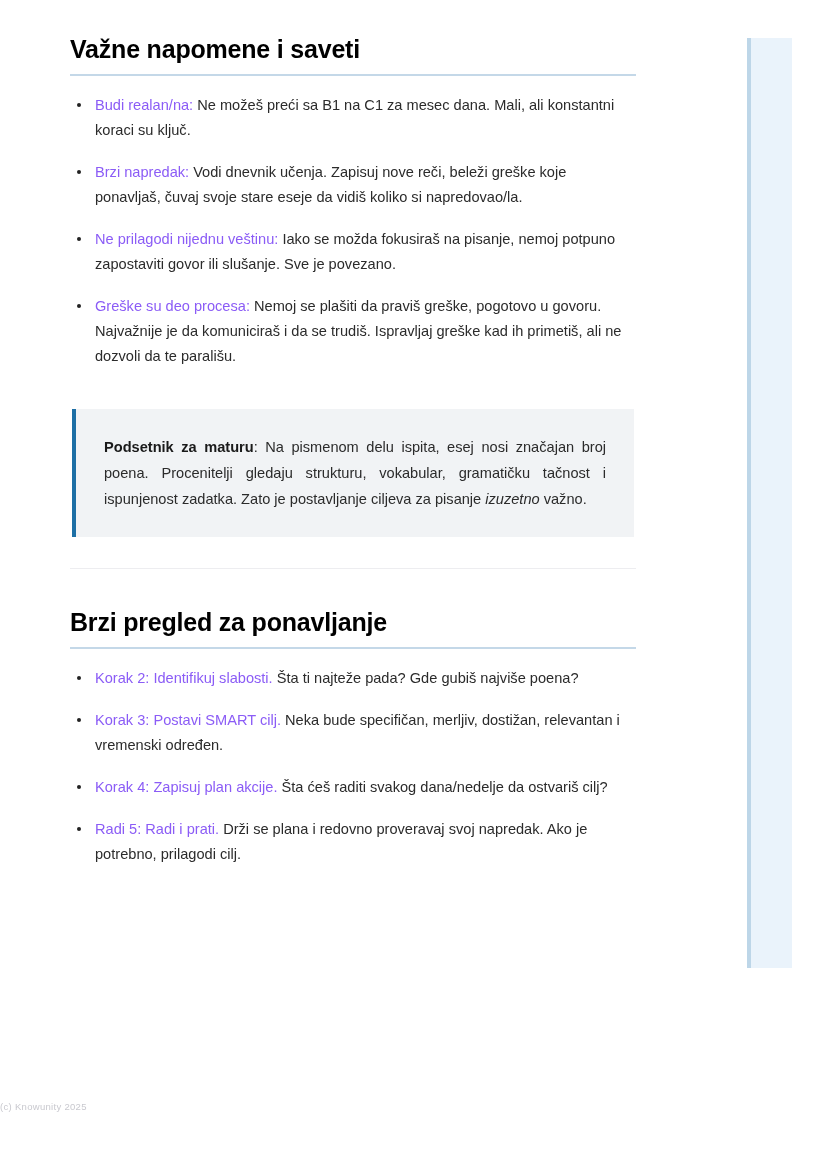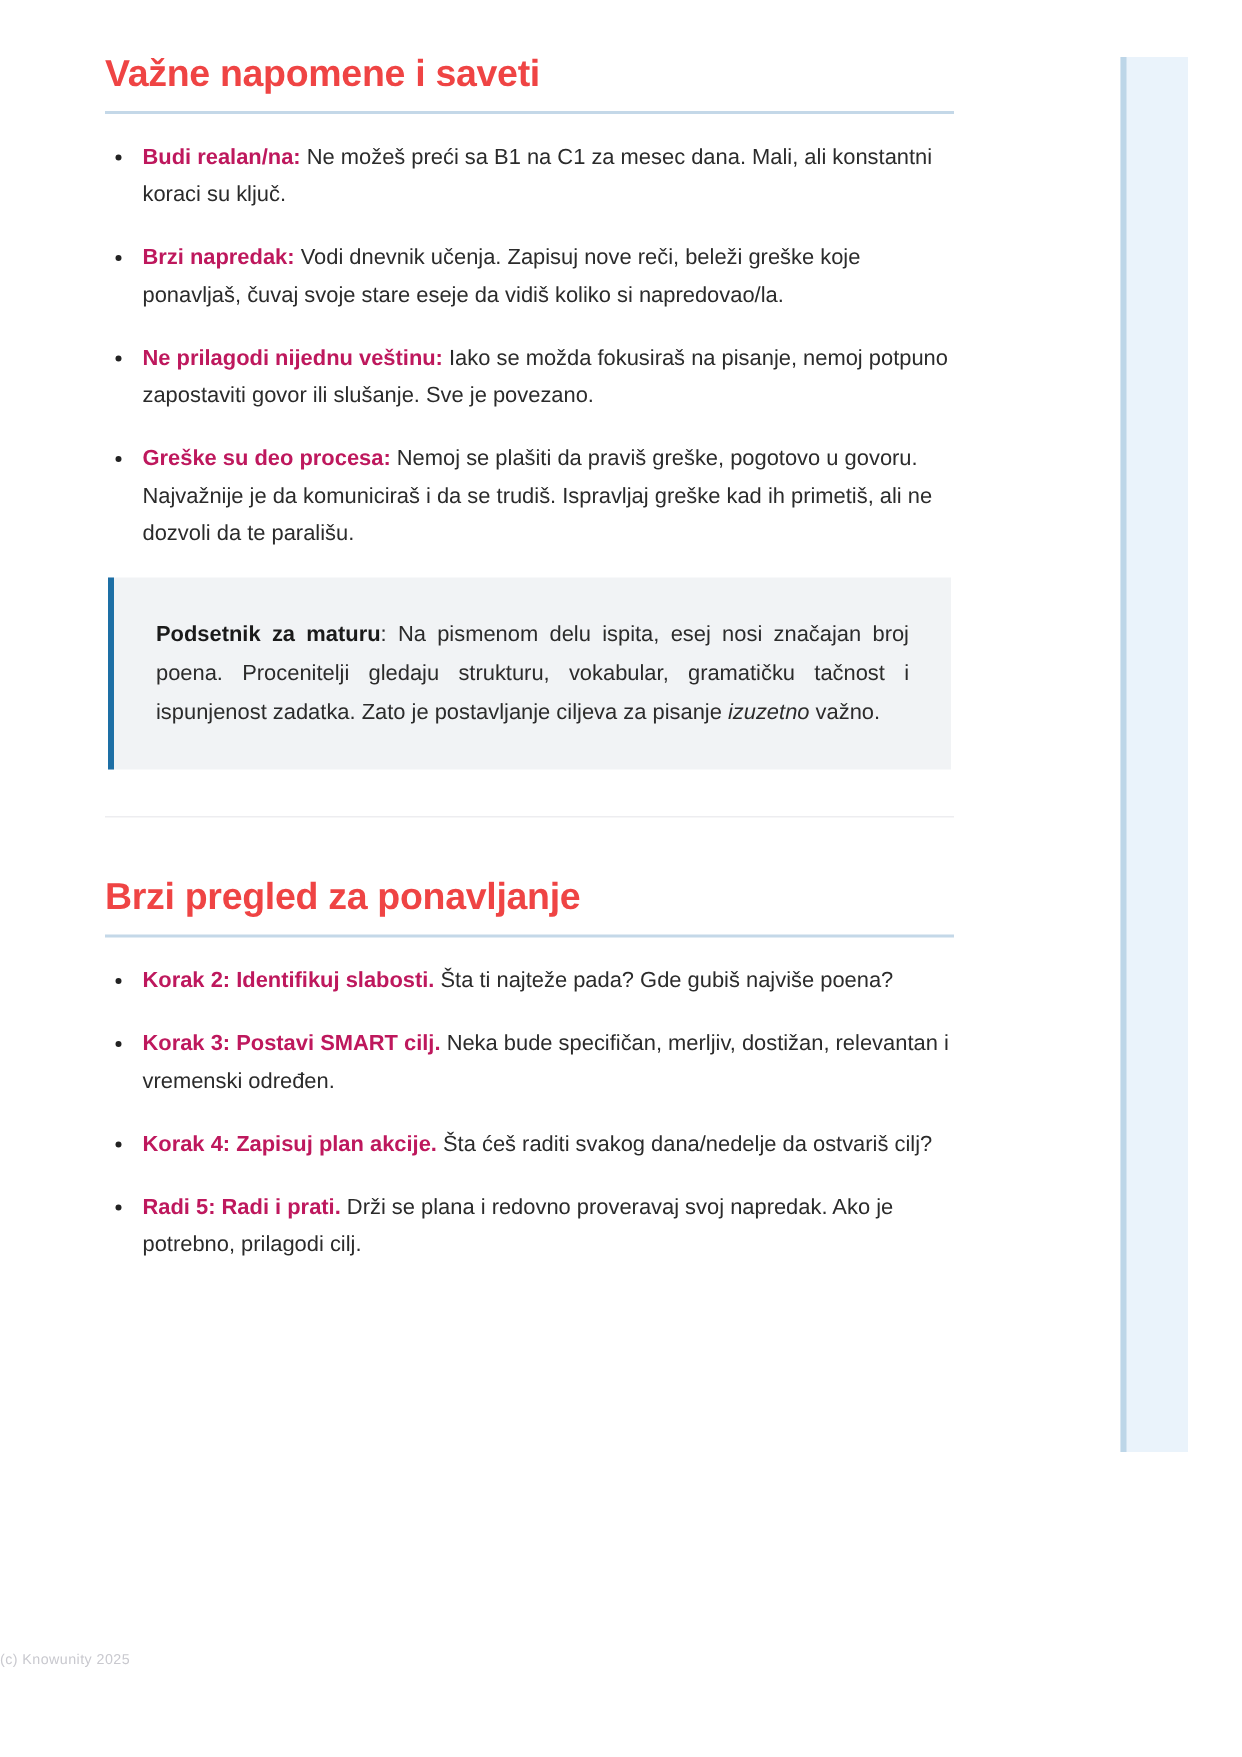--- a/index.html
+++ b/index.html
@@ -47,21 +47,21 @@
     width: 566px;
   }
 
   .section { margin: 0; }
 
   h2.heading {
     margin: 0;
     font-size: 25px;
     line-height: 1.22;
     font-weight: bold;
-    color: #ef4444;
+    color: #000000;
     letter-spacing: -0.2px;
   }
   .heading-rule {
     margin-top: 9px;
     height: 2px;
     width: 566px;
     background: #c4d8e8;
   }
 
   ul.bullets {
@@ -82,27 +82,27 @@
     position: absolute;
     left: 7px;
     top: 10px;
     width: 4px;
     height: 4px;
     border-radius: 50%;
     background: #222222;
   }
   ul.bullets > li b,
   ul.bullets > li .lead {
-    font-weight: bold;
-    color: #be185d;
+    font-weight: normal;
+    color: #8b5cf6;
   }
 
   
   .callout {
-    margin-top: 16px;
+    margin-top: 40px;
     margin-left: 2px;
     width: 562px;
     box-sizing: border-box;
     background: #f1f3f5;
     border-left: 4px solid #1d6fa5;
     padding: 26px 28px 24px 28px;
   }
   .callout p {
     margin: 0;
     font-size: 14.6px;

